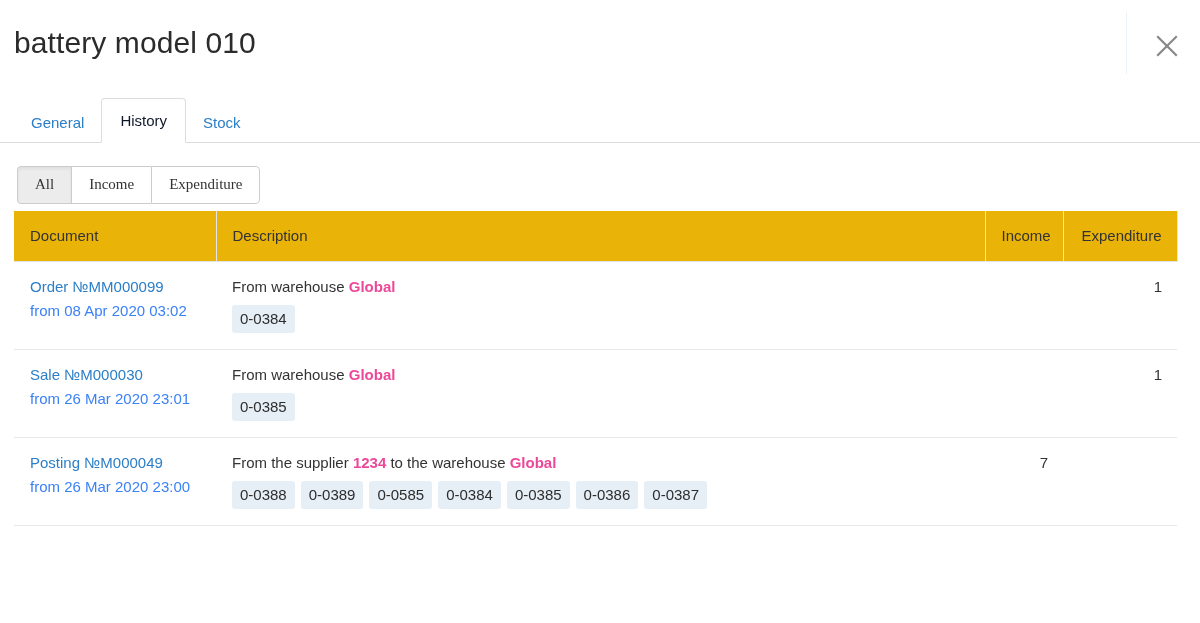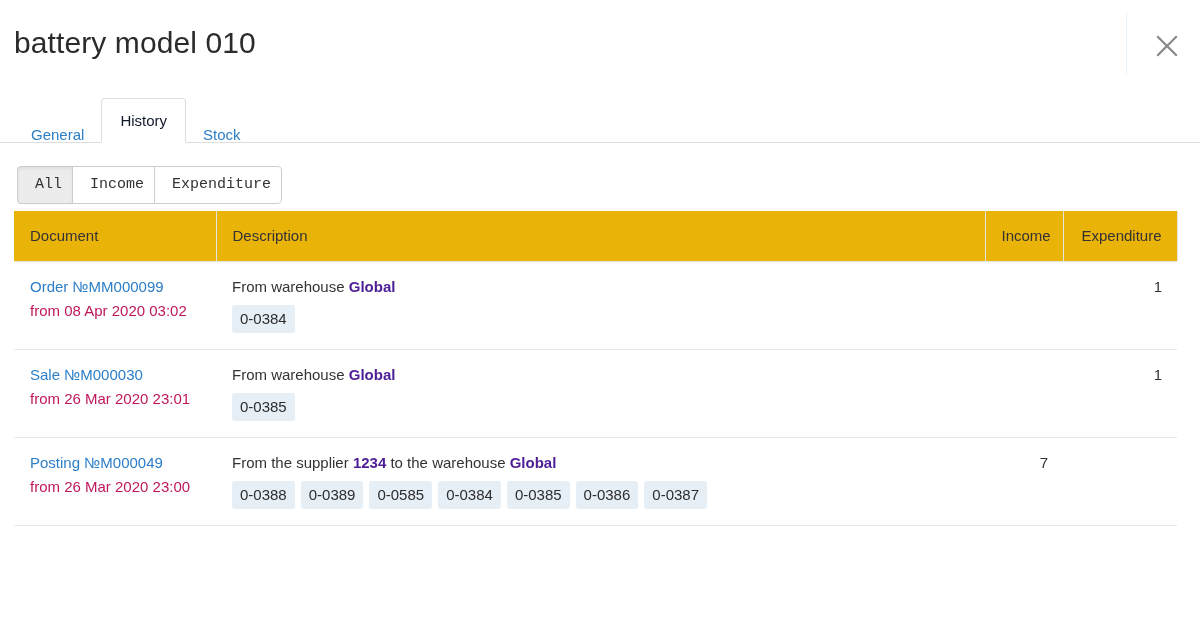--- a/index.html
+++ b/index.html
@@ -65,21 +65,21 @@
     left: 0; right: 0; bottom: 0;
     height: 1px;
     background: #dddddd;
   }
   .tab {
     position: relative;
     z-index: 2;
     font-size: 15px;
     line-height: 1;
     color: #2b7ec7;
-    padding: 11px 16px 0 16px;
+    padding: 11px 16px 12px 16px;
     margin-bottom: 0;
     cursor: pointer;
     border: 1px solid transparent;
     border-radius: 4px 4px 0 0;
     background: transparent;
     text-decoration: none;
     white-space: nowrap;
   }
   .tab.active {
     color: #0f172a;
@@ -95,28 +95,28 @@
   .filter-bar {
     padding: 23px 0 0 17px;
     height: 68px;
   }
   .btn-group {
     display: inline-flex;
     border-radius: 4px;
     overflow: hidden;
   }
   .filter-btn {
-    font-family: Liberation Mono, monospace;
+    font-family: Liberation Serif, serif;
     font-size: 15px;
     line-height: 1;
     color: #333333;
     background: #ffffff;
     border: 1px solid #cccccc;
     border-right-width: 0;
-    padding: 10px 10px 11px 17px;
+    padding: 10px 17px 11px 17px;
     cursor: pointer;
     white-space: nowrap;
   }
   .filter-btn:first-child { border-radius: 4px 0 0 4px; }
   .filter-btn:last-child {
     border-right-width: 1px;
     border-radius: 0 4px 4px 0;
   }
   .filter-btn.active {
     background: #ececec;
@@ -163,31 +163,31 @@
     color: #333333;
   }
   .doc-link {
     color: #2b7ec7;
     text-decoration: none;
     font-size: 15px;
     cursor: pointer;
   }
   .doc-date {
     display: block;
-    color: #be185d;
+    color: #3b82f6;
     font-size: 15px;
     margin-top: 2px;
     line-height: 1.42;
   }
   .desc-text {
     color: #333333;
     font-size: 15px;
     line-height: 1.4;
   }
-  .desc-text b { font-weight: 700; color: #4c1d95; }
+  .desc-text b { font-weight: 700; color: #ec4899; }
   .badges {
     margin-top: 8px;
     display: flex;
     flex-wrap: wrap;
     gap: 6px;
   }
   .badge {
     display: inline-block;
     background: #e6eef6;
     color: #2d2d2d;

